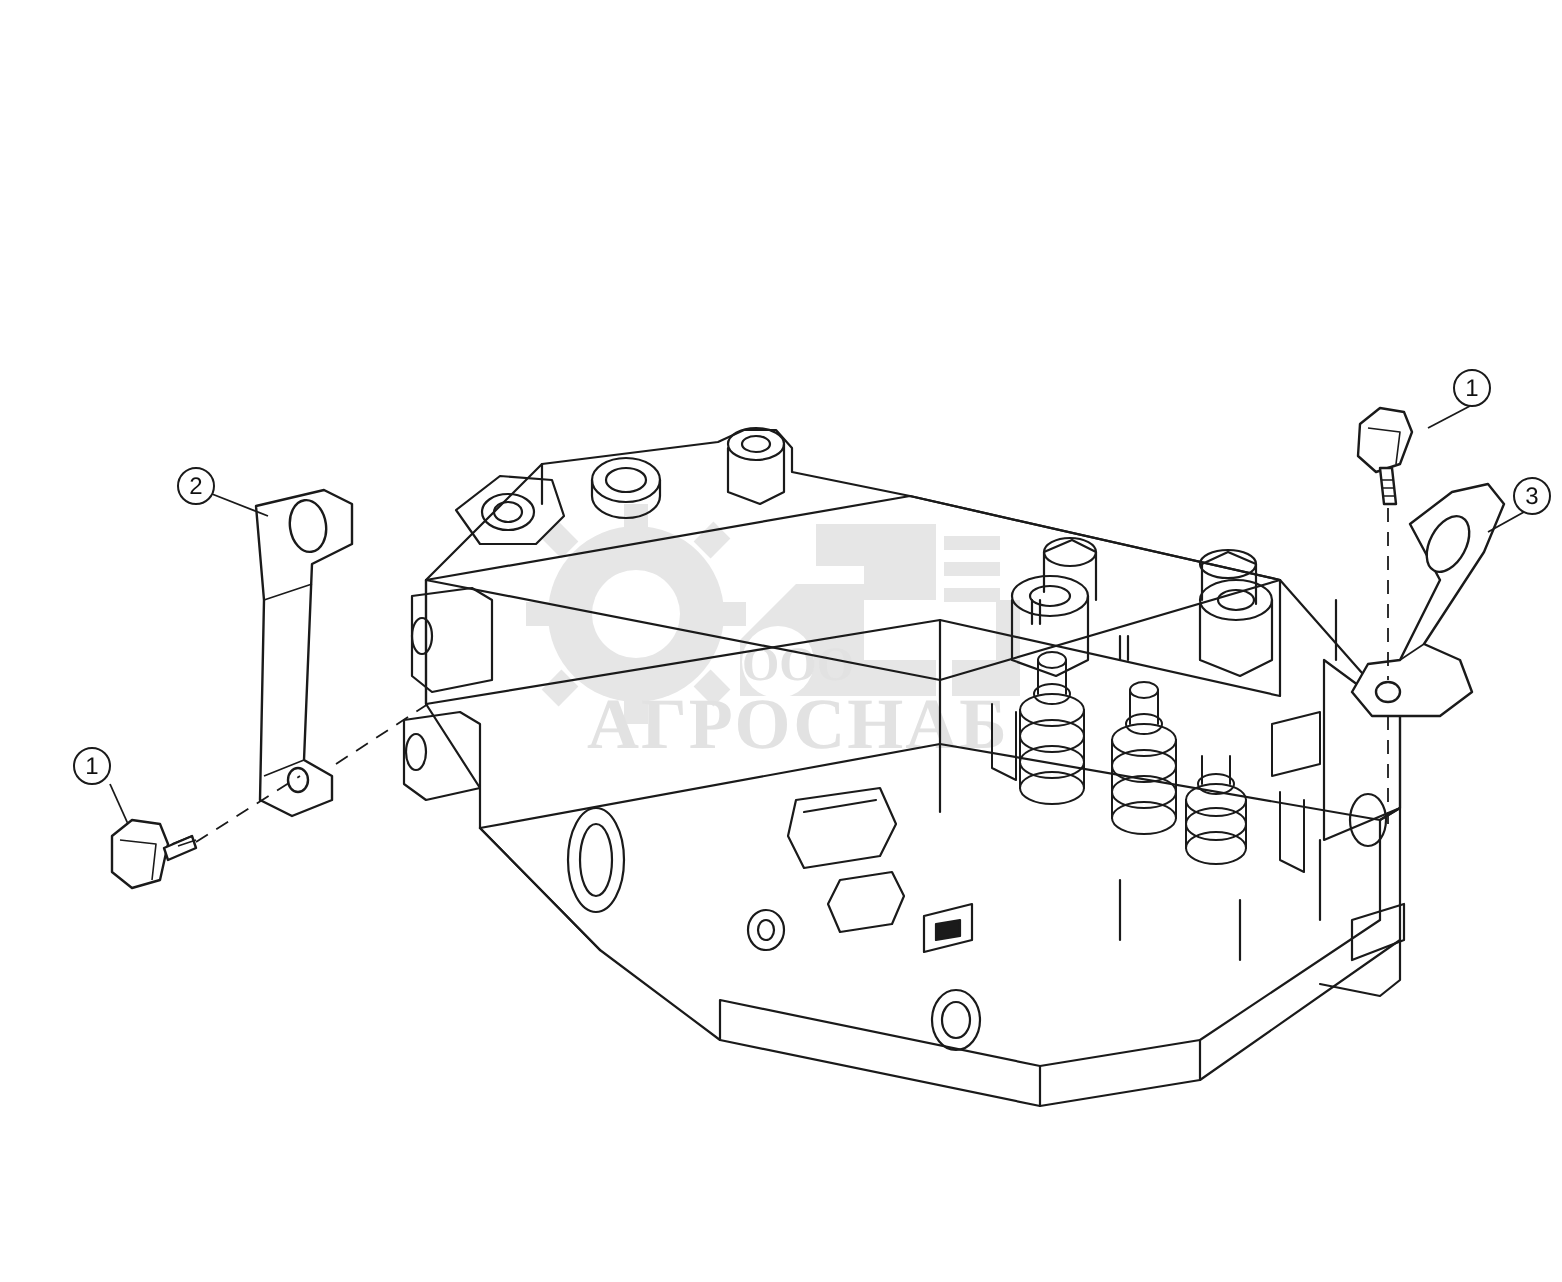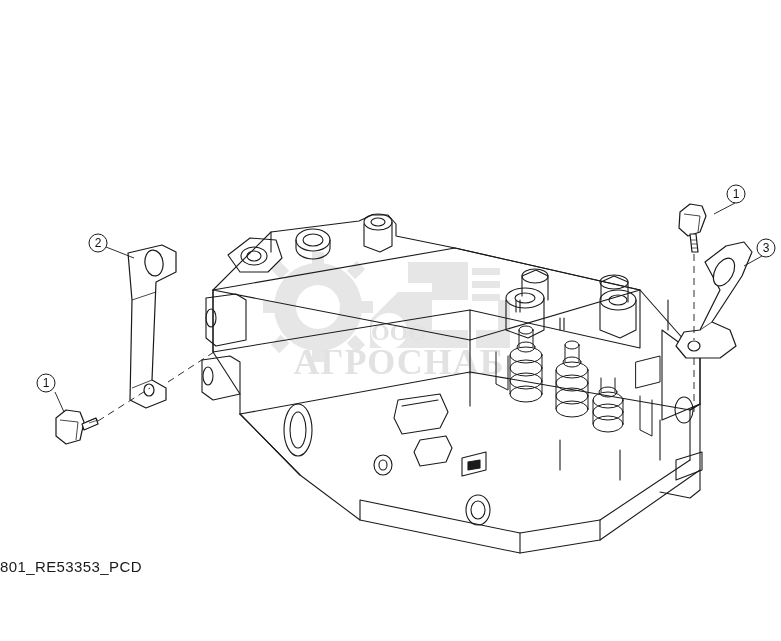--- a/index.html
+++ b/index.html
@@ -260,14 +260,13 @@
       <circle cx="766" cy="248" r="9" fill="#ffffff" stroke="#1a1a1a" stroke-width="1"></circle>
     </g>
   </svg>
 
   
   <div class="callout-label" style="left:38px; top:375px;">1</div>
   <div class="callout-label" style="left:90px; top:235px;">2</div>
   <div class="callout-label" style="left:728px; top:186px;">1</div>
   <div class="callout-label" style="left:758px; top:240px;">3</div>
 
-  <div class="caption">801_RE53353_PCD</div>
 </div>
 
 </body></html>

